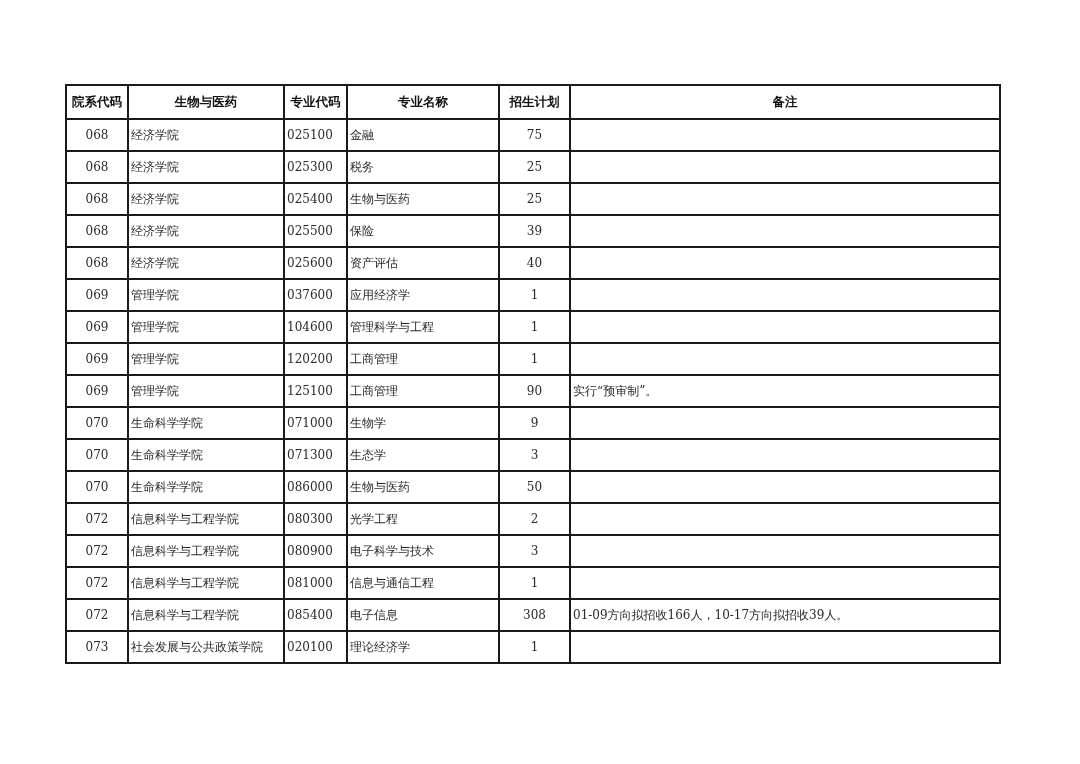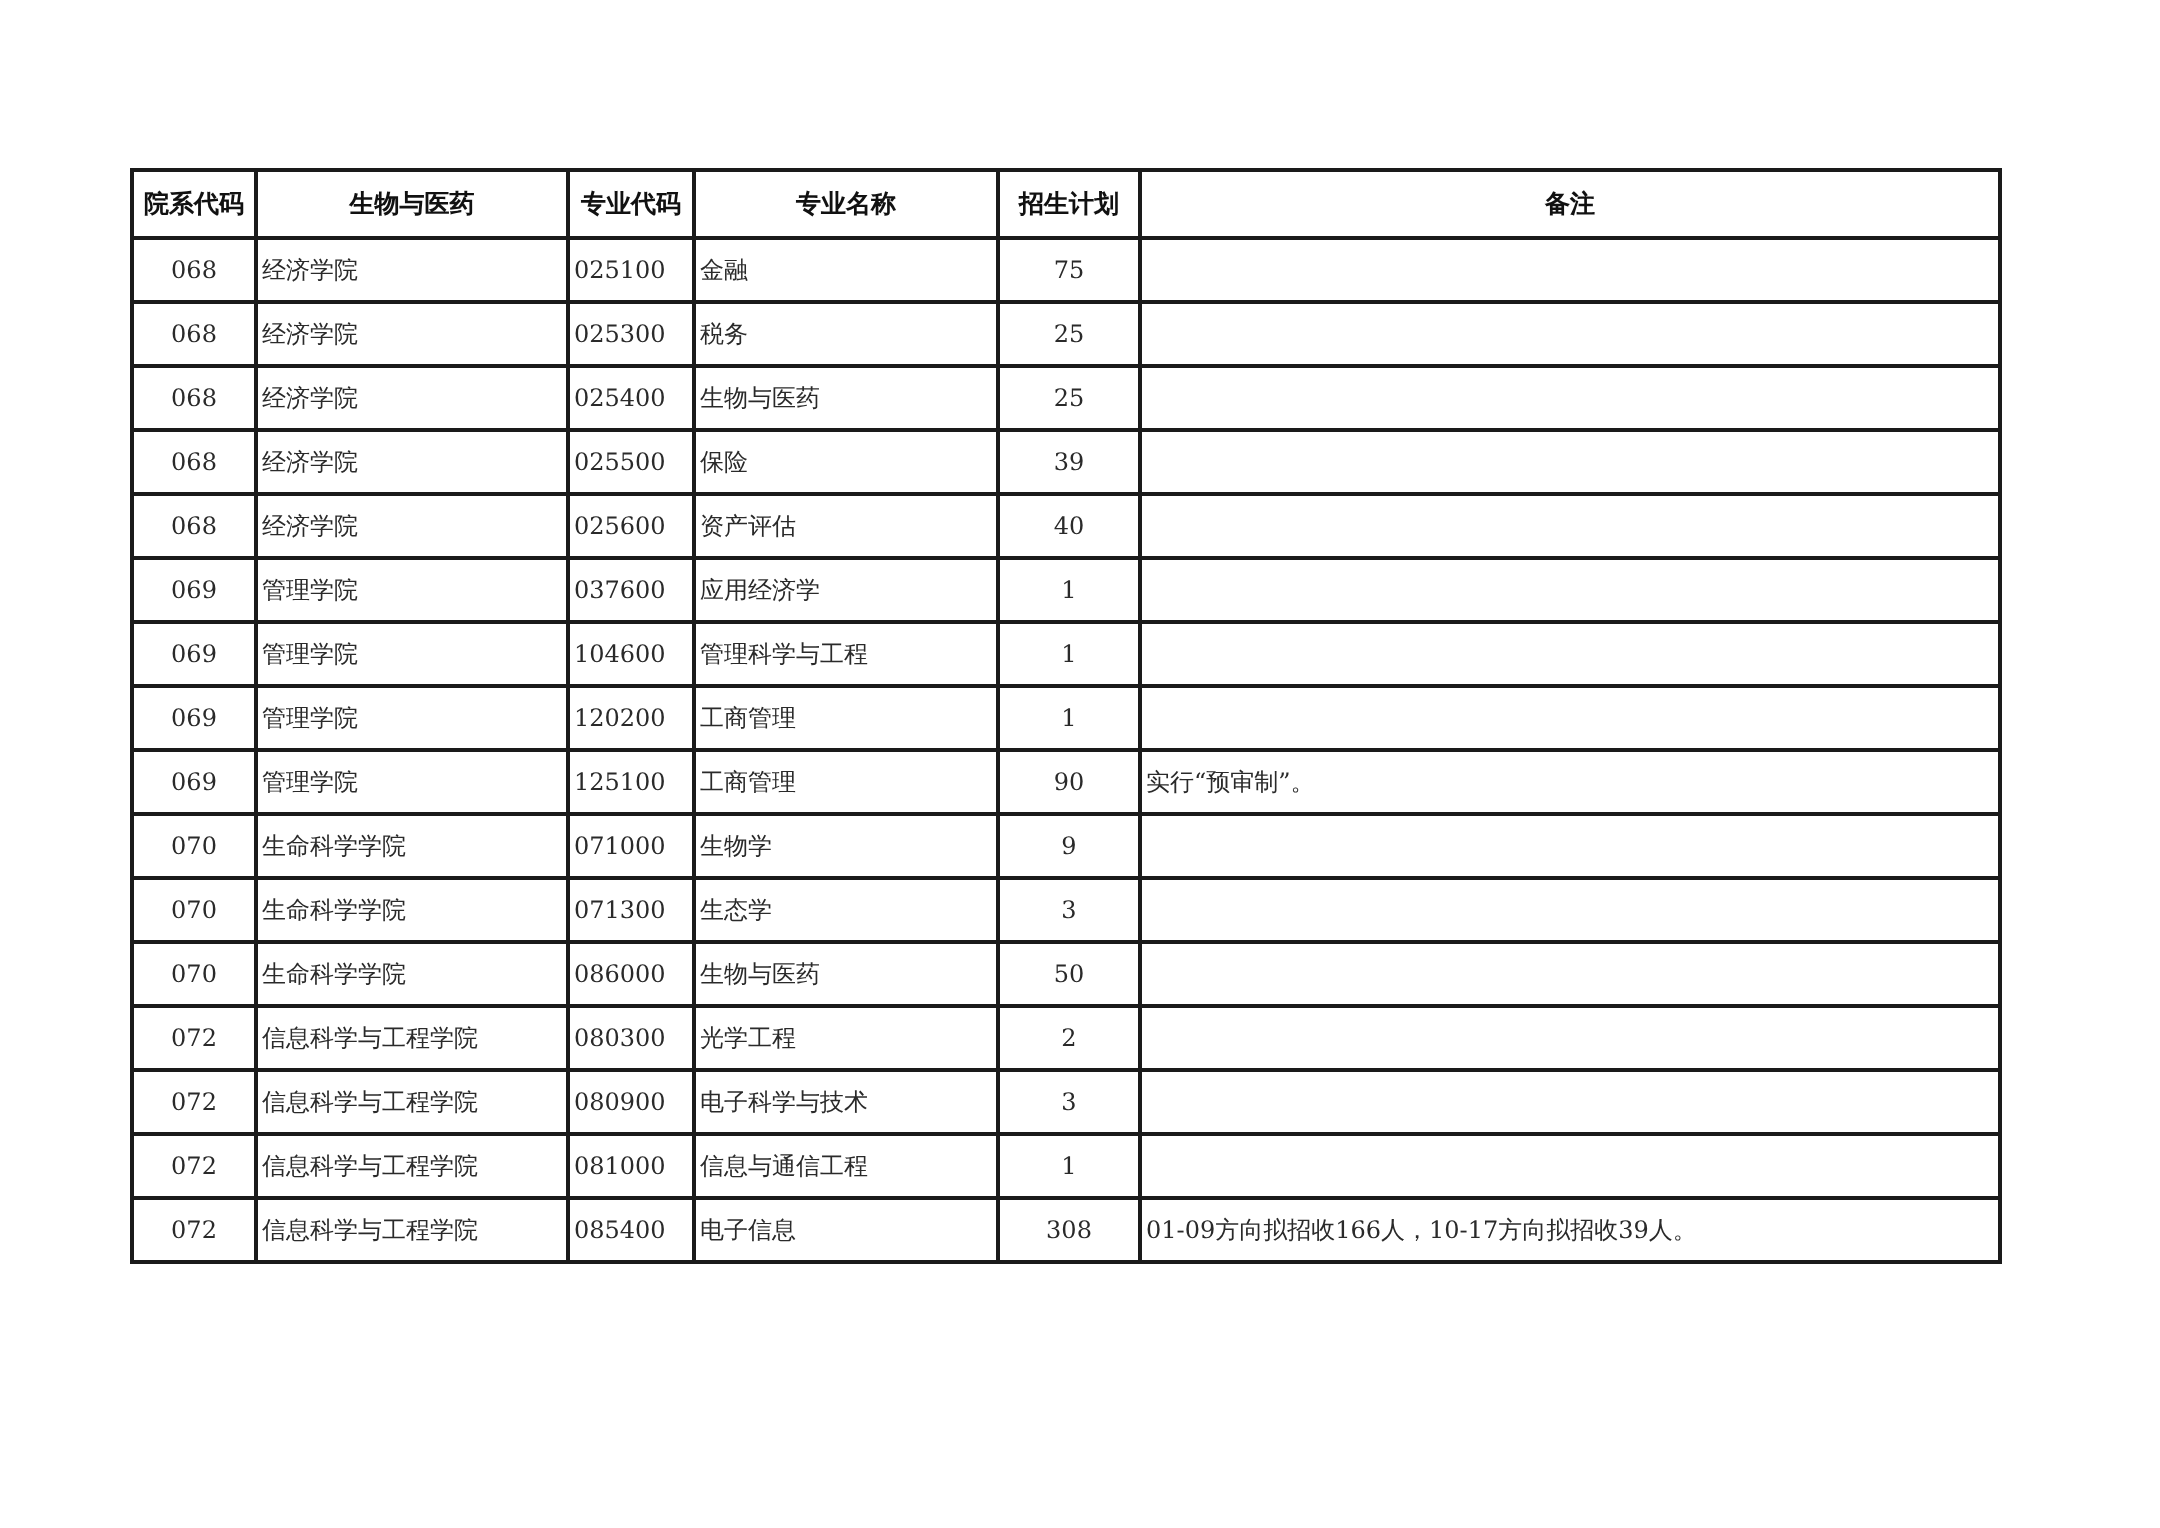--- a/index.html
+++ b/index.html
@@ -195,15 +195,23 @@
           <td class="l"></td>
         </tr>
         <tr>
           <td class="c">072</td>
           <td class="l">信息科学与工程学院</td>
           <td class="l">085400</td>
           <td class="l">电子信息</td>
           <td class="c">308</td>
           <td class="l">01-09方向拟招收166人，10-17方向拟招收39人。</td>
         </tr>
+        <tr>
+          <td class="c">073</td>
+          <td class="l">社会发展与公共政策学院</td>
+          <td class="l">020100</td>
+          <td class="l">理论经济学</td>
+          <td class="c">1</td>
+          <td class="l"></td>
+        </tr>
       </tbody>
   </table>
 </div>
 
 </body></html>

